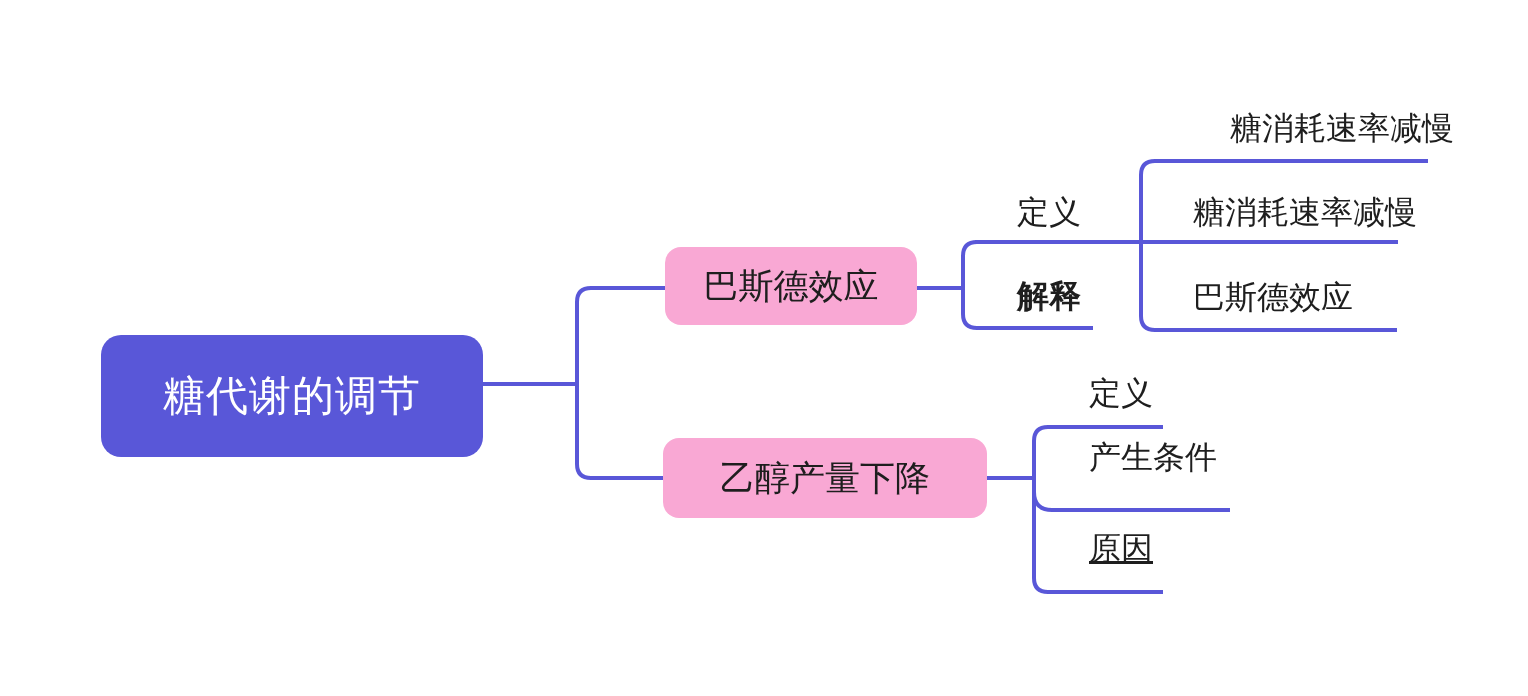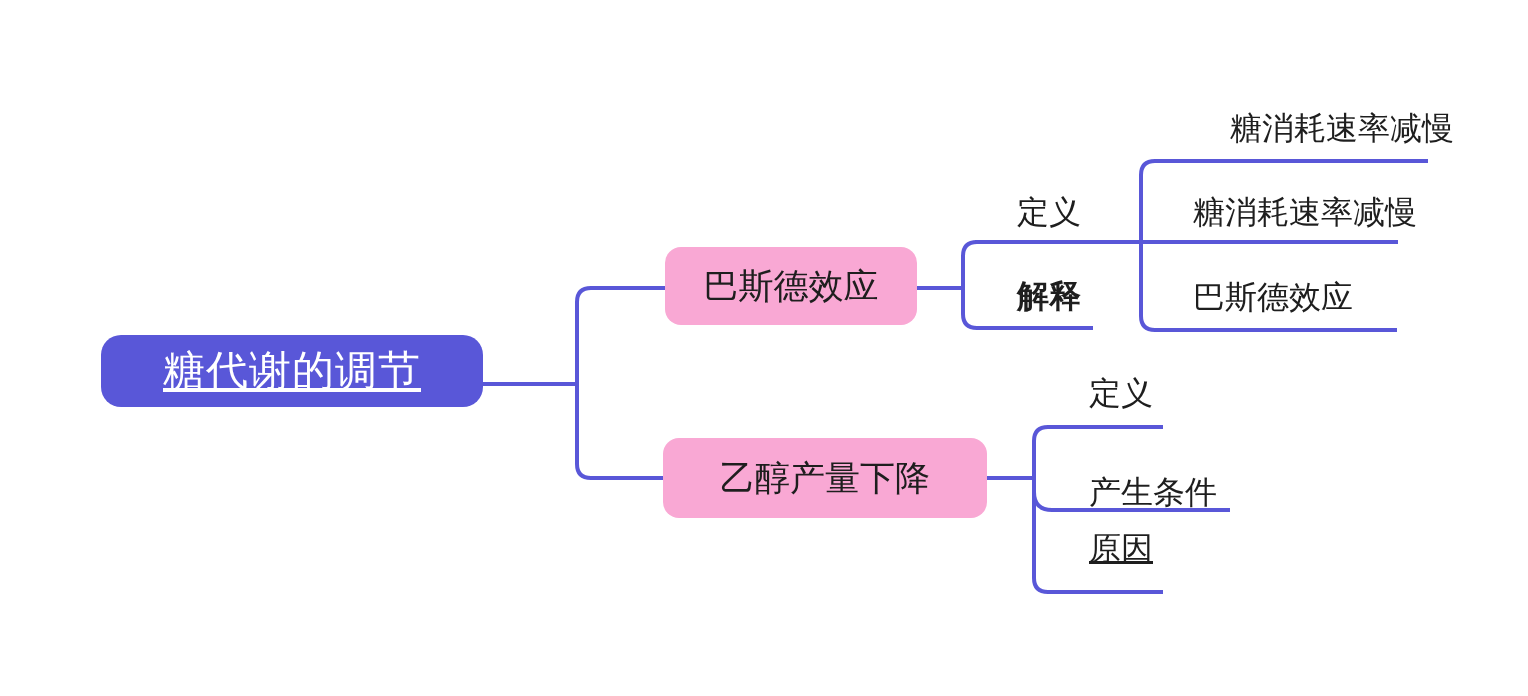--- a/index.html
+++ b/index.html
@@ -22,28 +22,27 @@
     position: absolute;
     display: flex;
     align-items: center;
     justify-content: center;
     box-sizing: border-box;
     white-space: nowrap;
     cursor: default;
   }
   .root-box {
     left: 101px; top: 335px;
-    width: 382px; height: 72px;
+    width: 382px; height: 122px;
     background: #5957d8;
     border-radius: 20px;
     color: #ffffff;
     font-size: 42px;
     font-weight: 500;
     letter-spacing: 1px;
-    text-decoration: underline;
   }
   .branch-box {
     background: #f9a8d4;
     border-radius: 16px;
     color: #1e1e1e;
     font-size: 35px;
   }
   .branch-box.pasteur { left: 665px; top: 247px; width: 252px; height: 78px; }
   .branch-box.crabtree { left: 663px; top: 438px; width: 324px; height: 80px; }
   .line-label {
@@ -53,21 +52,21 @@
     color: #1e1e1e;
     white-space: nowrap;
     cursor: default;
   }
   .lbl-def1      { left: 1017px; top: 196px; }
   .lbl-explain   { left: 1017px; top: 280px; font-weight: bold; }
   .lbl-leaf1     { left: 1230px; top: 112px; }
   .lbl-leaf2     { left: 1193px; top: 196px; }
   .lbl-leaf3     { left: 1193px; top: 281px; }
   .lbl-def2      { left: 1089px; top: 377px; }
-  .lbl-cond      { left: 1089px; top: 476px; }
+  .lbl-cond      { left: 1089px; top: 441px; }
   .lbl-cause     { left: 1089px; top: 532px; text-decoration: underline; }
 </style>
 </head>
 <body>
 
 <div class="canvas">
 
   <svg class="connector-svg" viewBox="0 0 1528 696" xmlns="http://www.w3.org/2000/svg" fill="none" stroke="#5957d8" stroke-width="4">
     <path d="M 483 384 L 577 384"></path>
     <path d="M 665 288 L 591 288 Q 577 288 577 302 L 577 464 Q 577 478 591 478 L 663 478"></path>

